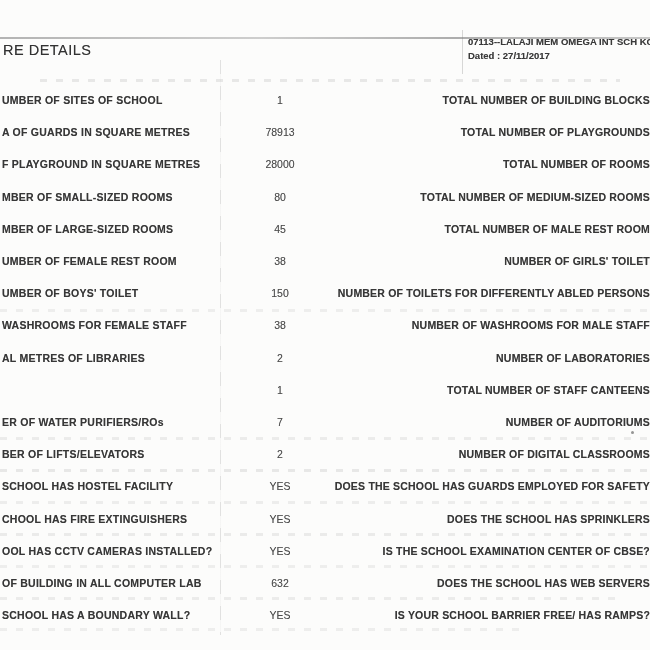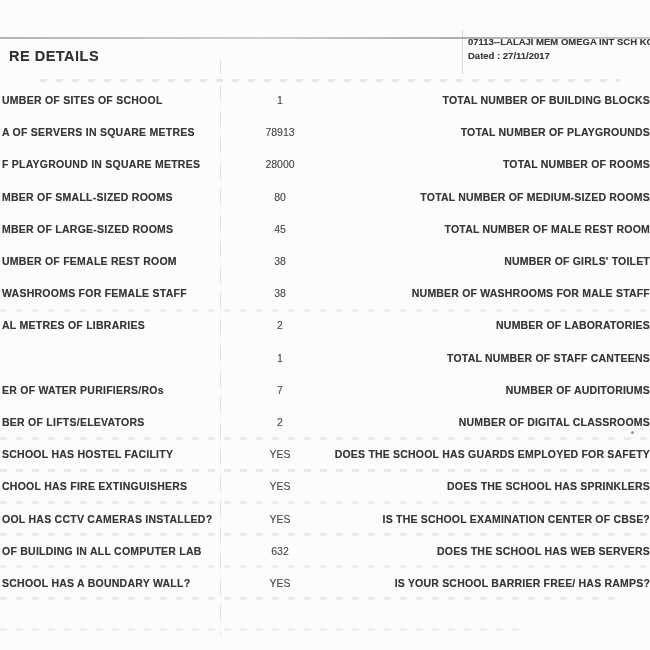--- a/index.html
+++ b/index.html
@@ -9,22 +9,22 @@
     font-family:"Liberation Sans", sans-serif;
     -webkit-font-smoothing:antialiased;
   }
   .page{position:absolute;inset:0;}
   
   .topline{
     position:absolute;left:0;top:37px;width:650px;height:2px;
     background:linear-gradient(90deg, rgba(120,120,120,.55), rgba(120,120,120,.35) 40%, rgba(120,120,120,.6) 70%, rgba(120,120,120,.4));
   }
   .title{
-    position:absolute;left:1px;top:40px;margin:8px;
-    font-size:14.5px;font-weight:700;letter-spacing:.5px;color:#323232;
+    position:absolute;left:1px;top:40px;margin:2px;
+    font-size:14.5px;font-weight:400;letter-spacing:.5px;color:#323232;
     text-shadow:0 0 .5px rgba(40,40,40,.45);
     white-space:nowrap;
   }
   .hdr-right{
     position:absolute;left:468px;top:35px;width:200px;
     font-size:9.5px;font-weight:700;line-height:14px;color:#3a3a3a;
     text-shadow:0 0 .4px rgba(40,40,40,.4);
     white-space:nowrap;
   }
   
@@ -91,21 +91,21 @@
 
   <div class="rows">
 
     <div class="row">
       <div class="ll">UMBER OF SITES OF SCHOOL</div>
       <div class="lv">1</div>
       <div class="rl">TOTAL NUMBER OF BUILDING BLOCKS</div>
     </div>
 
     <div class="row">
-      <div class="ll">A OF SERVERS IN SQUARE METRES</div>
+      <div class="ll">A OF GUARDS IN SQUARE METRES</div>
       <div class="lv">78913</div>
       <div class="rl">TOTAL NUMBER OF PLAYGROUNDS</div>
     </div>
 
     <div class="row">
       <div class="ll">F PLAYGROUND IN SQUARE METRES</div>
       <div class="lv">28000</div>
       <div class="rl">TOTAL NUMBER OF ROOMS</div>
     </div>
 
@@ -120,20 +120,25 @@
       <div class="lv">45</div>
       <div class="rl">TOTAL NUMBER OF MALE REST ROOM</div>
     </div>
 
     <div class="row">
       <div class="ll">UMBER OF FEMALE REST ROOM</div>
       <div class="lv">38</div>
       <div class="rl">NUMBER OF GIRLS' TOILET</div>
     </div>
 
+    <div class="row">
+      <div class="ll">UMBER OF BOYS' TOILET</div>
+      <div class="lv">150</div>
+      <div class="rl">NUMBER OF TOILETS FOR DIFFERENTLY ABLED PERSONS</div>
+    </div>
 
     <div class="row">
       <div class="ll">WASHROOMS FOR FEMALE STAFF</div>
       <div class="lv">38</div>
       <div class="rl">NUMBER OF WASHROOMS FOR MALE STAFF</div>
     </div>
 
     <div class="row">
       <div class="ll">AL METRES OF LIBRARIES</div>
       <div class="lv">2</div>

